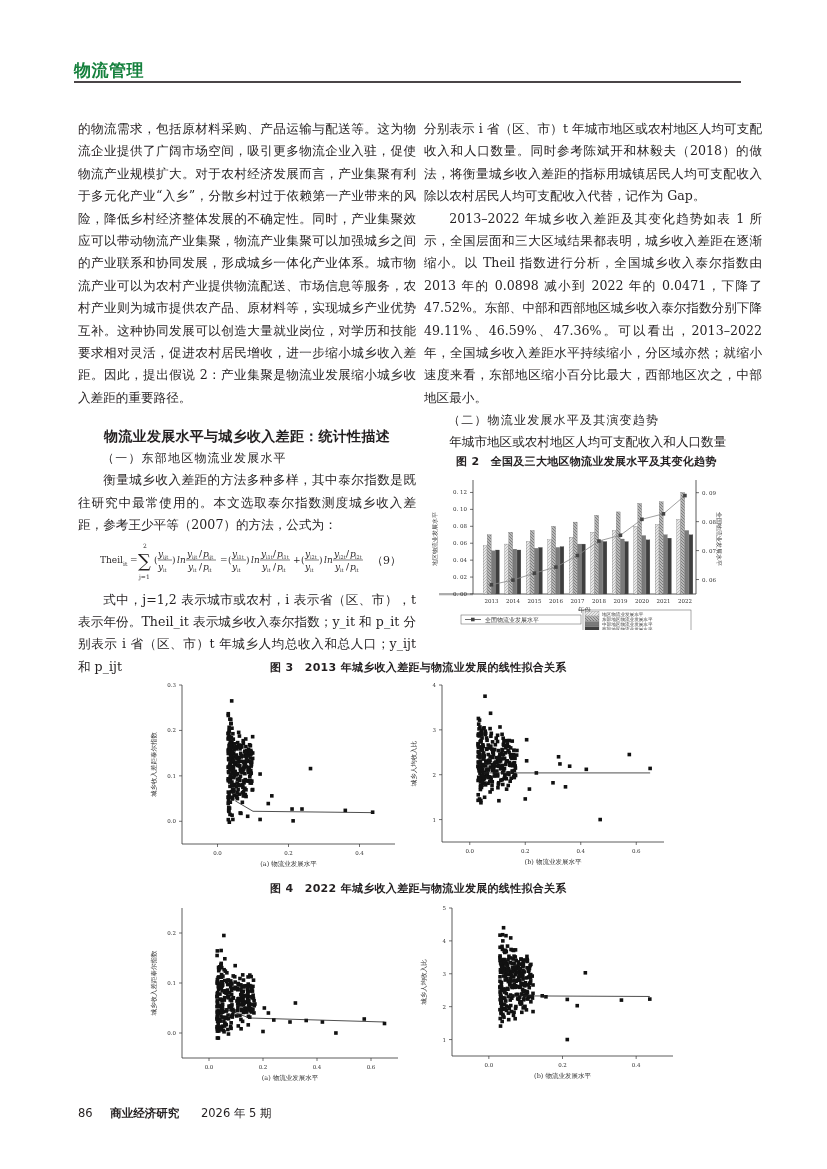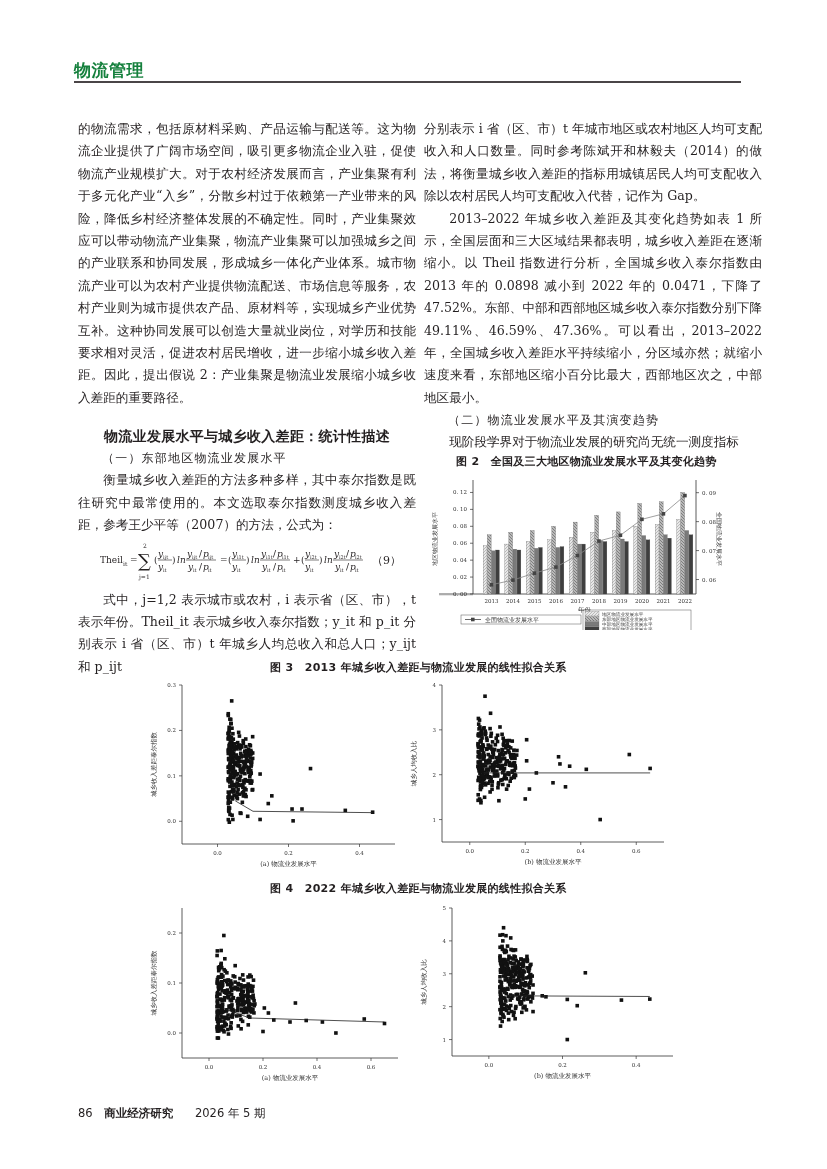--- a/index.html
+++ b/index.html
@@ -20,21 +20,21 @@
 
   .formula { position: absolute; left: 100px; top: 535px; width: 316px; height: 50px; font-size: 10px; }
   .formula svg { display: block; }
 
   .fig-title { position: absolute; font-family: "DejaVu Sans", "Liberation Sans", sans-serif; font-weight: bold; font-size: 11px; color: #231f20; letter-spacing: 0.3px; }
 
   .chart-box { position: absolute; }
   .chart-box svg text { font-family: "DejaVu Serif", "Liberation Serif", serif; }
 
   .footer { position: absolute; left: 78px; top: 1106px; font-family: "DejaVu Sans", "Liberation Sans", sans-serif; font-size: 11.5px; color: #231f20; }
-  .footer .page-no { margin-right: 8px; }
+  .footer .page-no { margin-right: 14px; }
   .footer .journal { font-weight: bold; margin-right: 18px; }
 </style>
 </head>
 <body>
 
 <div class="header-title">物流管理</div>
 <div class="header-rule"></div>
 
 <div class="col col-left">
   <p>的物流需求，包括原材料采购、产品运输与配送等。这为物流企业提供了广阔市场空间，吸引更多物流企业入驻，促使物流产业规模扩大。对于农村经济发展而言，产业集聚有利于多元化产业“入乡”，分散乡村过于依赖第一产业带来的风险，降低乡村经济整体发展的不确定性。同时，产业集聚效应可以带动物流产业集聚，物流产业集聚可以加强城乡之间的产业联系和协同发展，形成城乡一体化产业体系。城市物流产业可以为农村产业提供物流配送、市场信息等服务，农村产业则为城市提供农产品、原材料等，实现城乡产业优势互补。这种协同发展可以创造大量就业岗位，对学历和技能要求相对灵活，促进农村居民增收，进一步缩小城乡收入差距。因此，提出假说 2：产业集聚是物流业发展缩小城乡收入差距的重要路径。</p>
@@ -112,24 +112,24 @@
         <text x="240" y="37" font-size="5">it</text>
         <text x="246" y="35">/</text>
         <text x="250" y="35" font-style="italic">p</text>
         <text x="255" y="37" font-size="5">it</text>
     </g>
     <text x="272" y="29" font-size="11" fill="#231f20" font-family="DejaVu Serif, serif">（9）</text>
   </svg>
 </div>
 
 <div class="col col-right">
-  <p>分别表示 i 省（区、市）t 年城市地区或农村地区人均可支配收入和人口数量。同时参考陈斌开和林毅夫（2014）的做法，将衡量城乡收入差距的指标用城镇居民人均可支配收入除以农村居民人均可支配收入代替，记作为 Gap。</p>
+  <p>分别表示 i 省（区、市）t 年城市地区或农村地区人均可支配收入和人口数量。同时参考陈斌开和林毅夫（2018）的做法，将衡量城乡收入差距的指标用城镇居民人均可支配收入除以农村居民人均可支配收入代替，记作为 Gap。</p>
   <p class="indent">2013–2022 年城乡收入差距及其变化趋势如表 1 所示，全国层面和三大区域结果都表明，城乡收入差距在逐渐缩小。以 Theil 指数进行分析，全国城乡收入泰尔指数由 2013 年的 0.0898 减小到 2022 年的 0.0471，下降了 47.52%。东部、中部和西部地区城乡收入泰尔指数分别下降 49.11%、46.59%、47.36%。可以看出，2013–2022 年，全国城乡收入差距水平持续缩小，分区域亦然；就缩小速度来看，东部地区缩小百分比最大，西部地区次之，中部地区最小。</p>
   <div class="sub-title">（二）物流业发展水平及其演变趋势</div>
-  <p class="indent">现阶段学界对于物流业发展的研究尚无统一测度指标</p>
+  <p class="indent">年城市地区或农村地区人均可支配收入和人口数量</p>
 </div>
 
 <div class="fig-title" style="left:456px; top:454px;">图 2　全国及三大地区物流业发展水平及其变化趋势</div>
 <div class="chart-box" id="fig2" style="left:425px; top:470px; width:300px; height:160px;"><svg width="300" height="160" viewBox="0 0 300 160">
       <defs>
         <pattern id="pdots" width="3" height="3" patternUnits="userSpaceOnUse">
           <rect width="3" height="3" fill="#e8e8e8"></rect>
           <path d="M0,3 L3,0" stroke="#9a9a9a" stroke-width="0.6"></path>
         </pattern>
         <pattern id="phatch" width="3" height="3" patternUnits="userSpaceOnUse">

